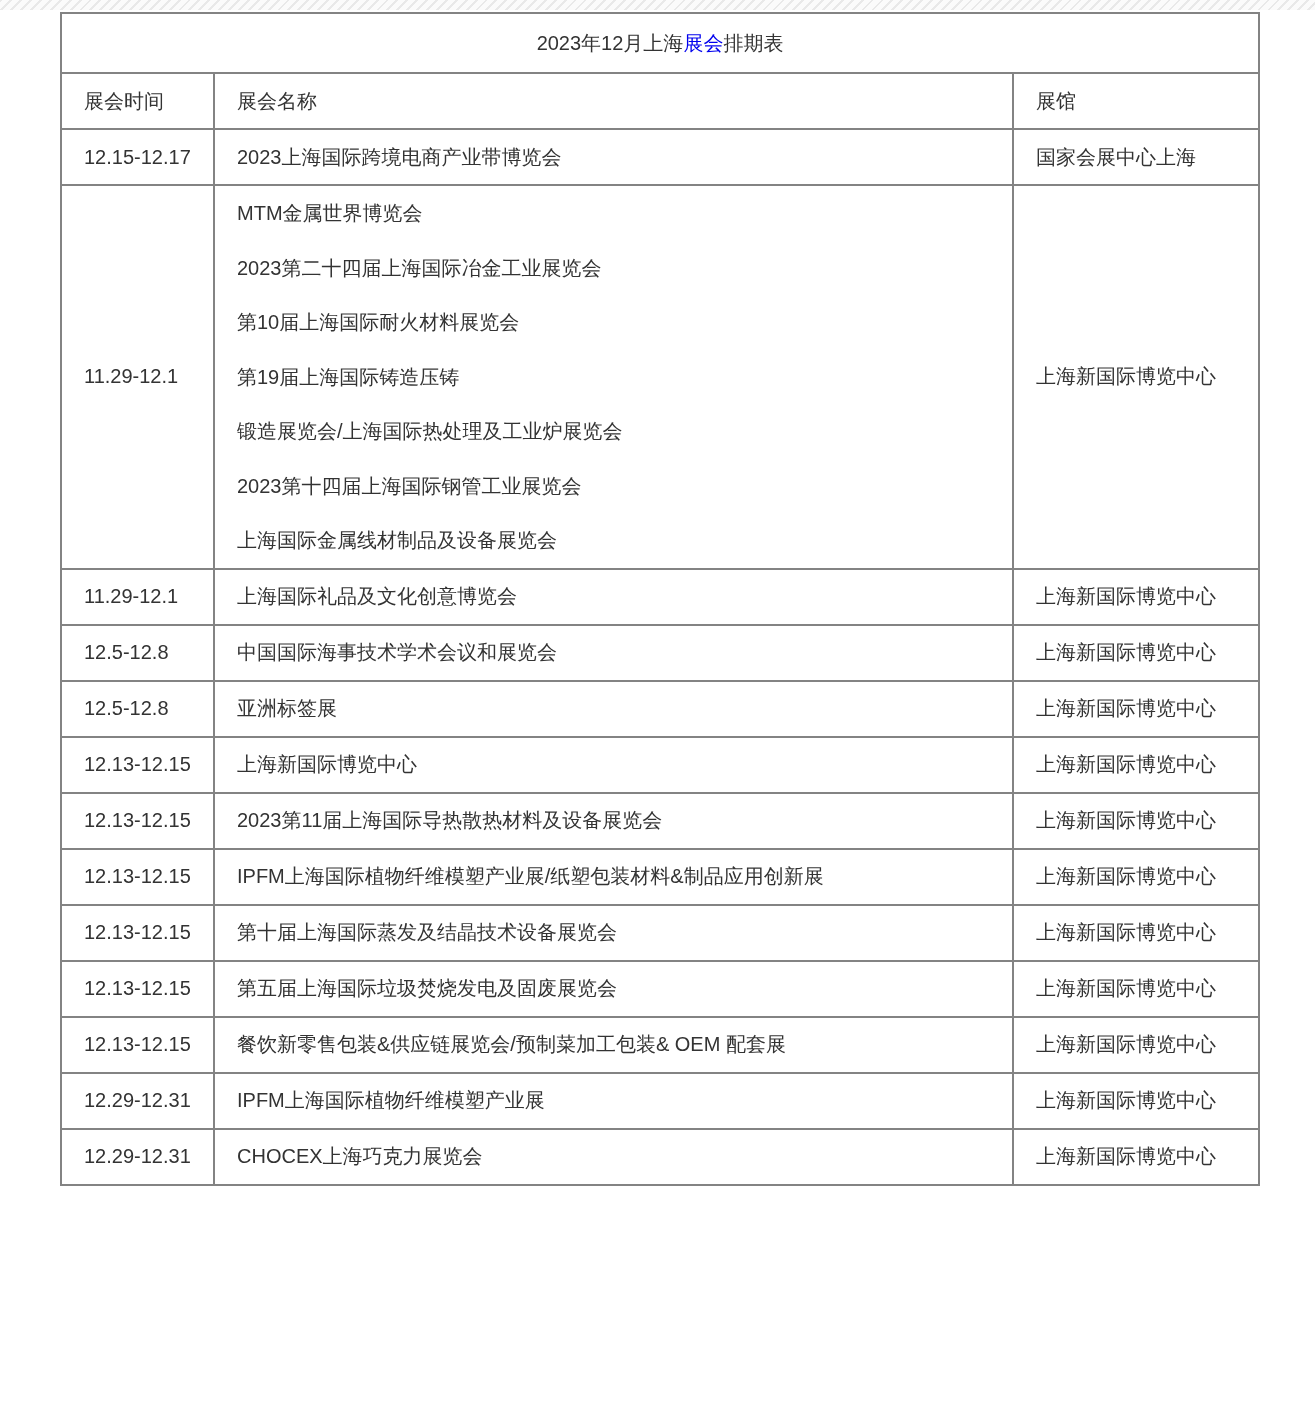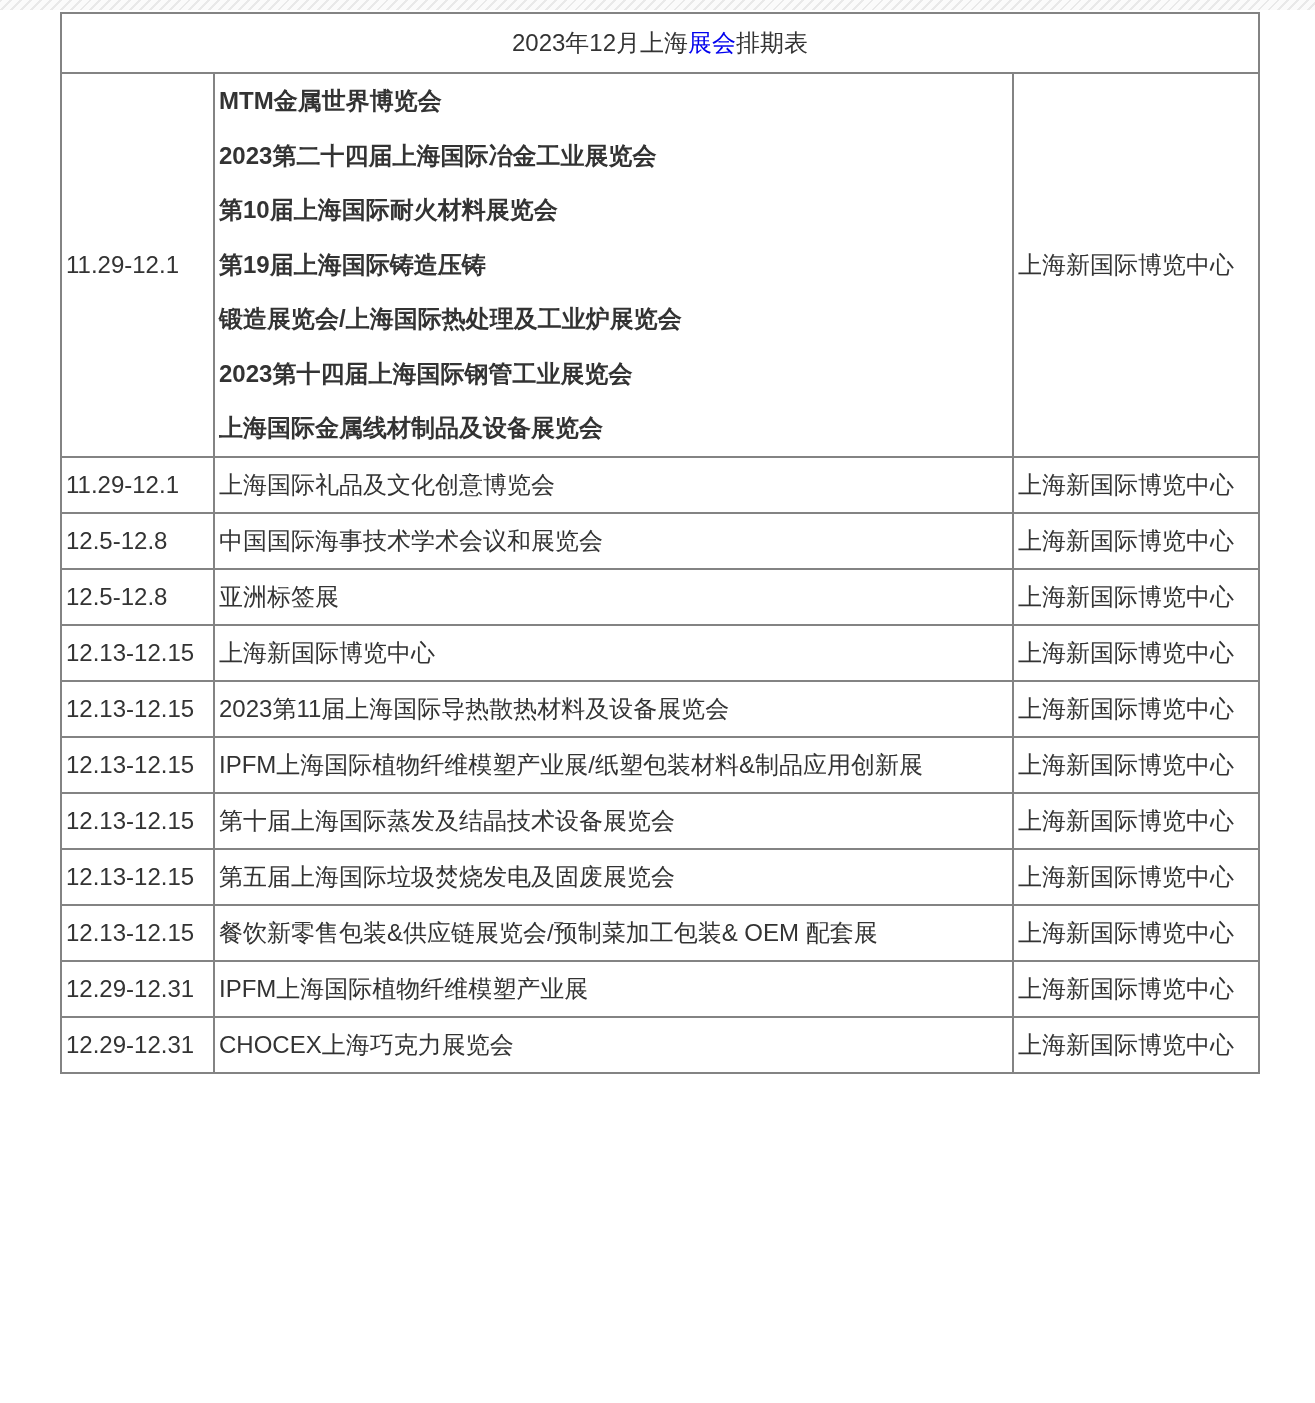--- a/index.html
+++ b/index.html
@@ -22,22 +22,22 @@
   table.schedule {
     position: absolute;
     left: 60px;
     top: 12px;
     width: 1198px;
     border-collapse: collapse;
     table-layout: fixed;
   }
   table.schedule td {
     border: 2px solid #838383;
-    padding: 0 4px;
-    font-size: 24px;
+    padding: 0 22px;
+    font-size: 20px;
     color: #333333;
     vertical-align: middle;
     overflow: hidden;
     white-space: nowrap;
     margin-left: 36px;
   }
   td.title-cell {
     height: 58px;
     text-align: center;
     font-size: 20px;
@@ -45,21 +45,20 @@
   td.header-cell {
     height: 54px;
   }
   td.date-cell, td.venue-cell, td.name-cell {
     height: 54px;
   }
   .name-line {
     height: 54.5px;
     line-height: 54.5px;
     white-space: nowrap;
-    font-weight: bold;
   }
   a.title-link {
     color: #0000ee;
     text-decoration: none;
     cursor: pointer;
   }
   .col-date  { width: 153px; }
   .col-name  { width: 799px; }
   .col-venue { width: 246px; }
 </style>
@@ -71,22 +70,32 @@
 <table class="schedule">
   <colgroup>
     <col class="col-date">
     <col class="col-name">
     <col class="col-venue">
   </colgroup>
   <tbody>
     <tr>
       <td class="title-cell" colspan="3"><span>2023年12月上海</span><a class="title-link">展会</a><span>排期表</span></td>
     </tr>
+    <tr>
+      <td class="header-cell">展会时间</td>
+      <td class="header-cell">展会名称</td>
+      <td class="header-cell">展馆</td>
+    </tr>
   </tbody>
   <tbody id="rows-body">
+      <tr>
+        <td class="date-cell">12.15-12.17</td>
+        <td class="name-cell">2023上海国际跨境电商产业带博览会</td>
+        <td class="venue-cell">国家会展中心上海</td>
+      </tr>
       <tr>
         <td class="date-cell">11.29-12.1</td>
         <td class="name-cell">
           <div class="name-line">MTM金属世界博览会</div>
           <div class="name-line">2023第二十四届上海国际冶金工业展览会</div>
           <div class="name-line">第10届上海国际耐火材料展览会</div>
           <div class="name-line">第19届上海国际铸造压铸</div>
           <div class="name-line">锻造展览会/上海国际热处理及工业炉展览会</div>
           <div class="name-line">2023第十四届上海国际钢管工业展览会</div>
           <div class="name-line">上海国际金属线材制品及设备展览会</div>

